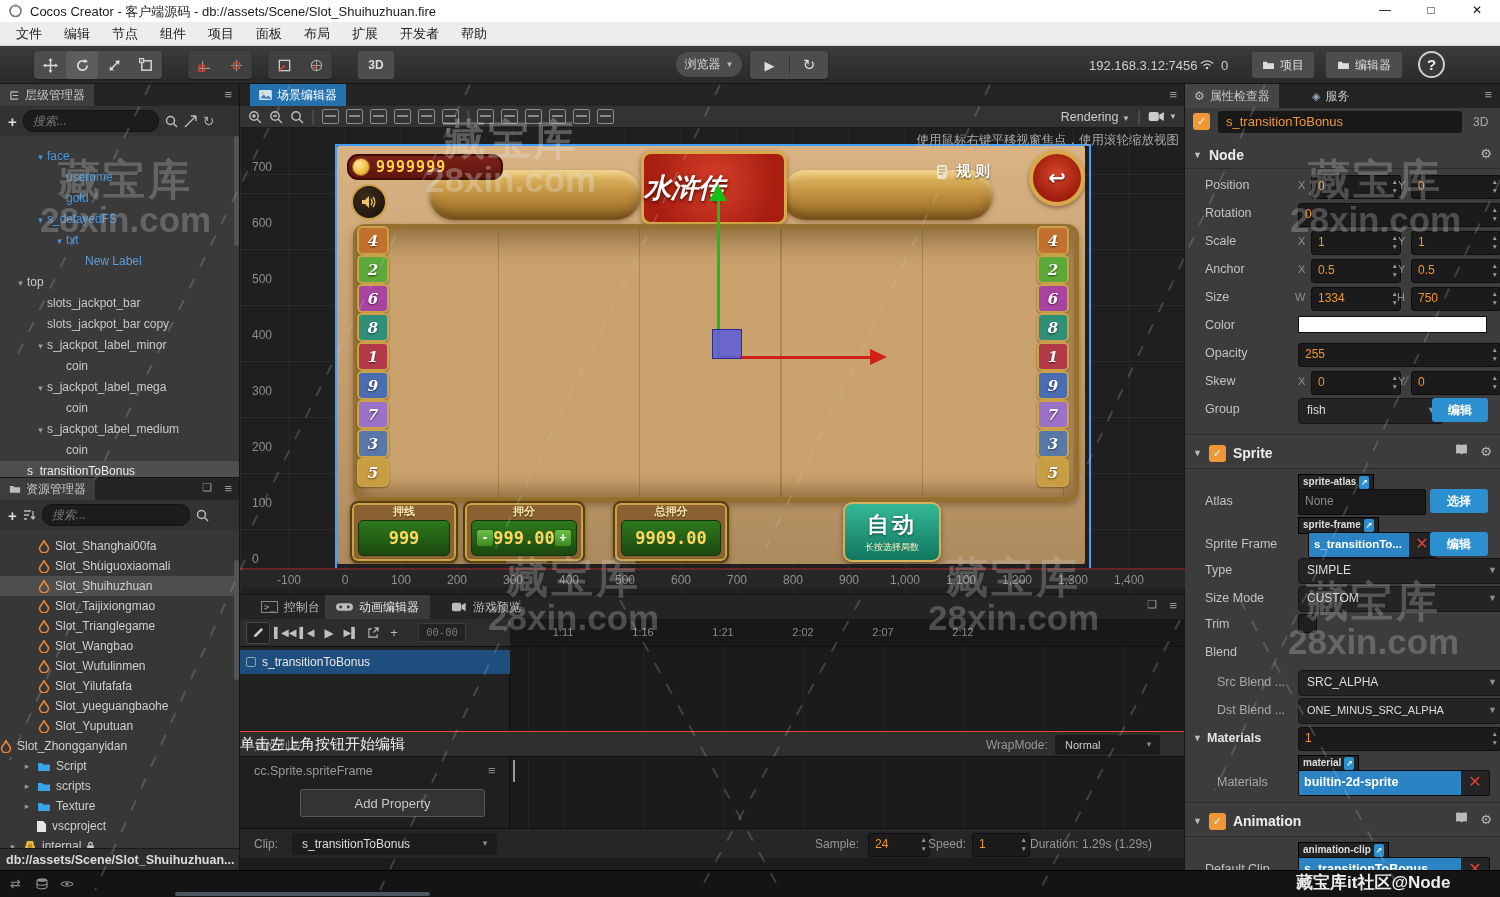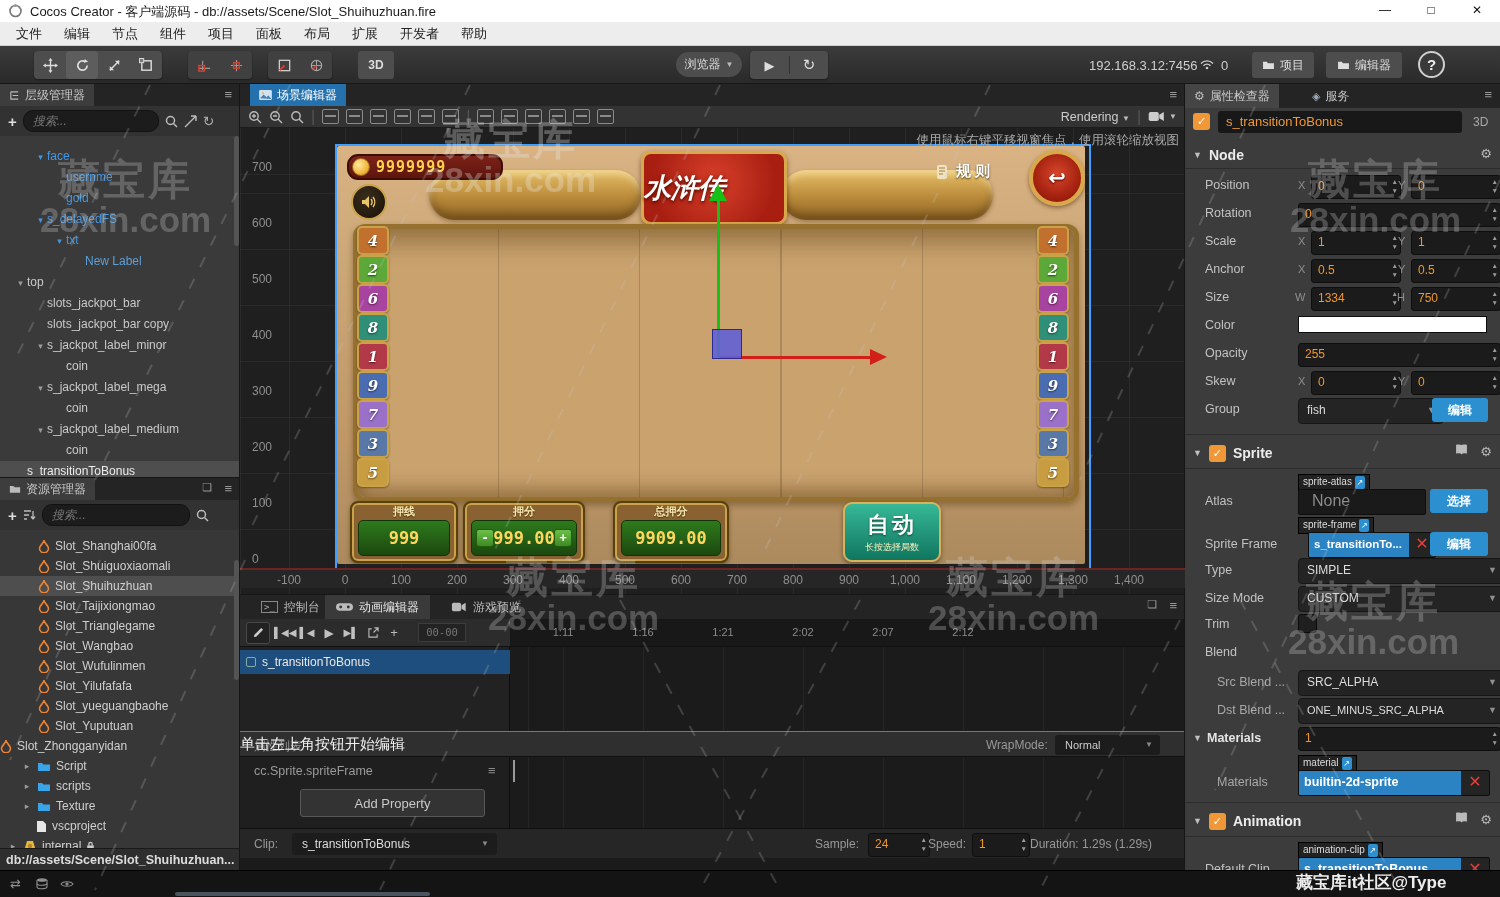--- a/index.html
+++ b/index.html
@@ -86,21 +86,21 @@
   .tl-label{position:absolute;top:7px;transform:translateX(-50%);color:#8a8a8a;font-size:11px}
   
   .ilab{position:absolute;color:#c2c2c2;font-size:12.5px}
   .ilab2{position:absolute;color:#a8a8a8;font-size:12.5px}
   .axis{position:absolute;color:#8f8f8f;font-size:11px}
   .fld{position:absolute;background:#1b1b1b;border:1px solid #0e0e0e;border-radius:3px;color:#f0962e;font-size:12px;line-height:20px;padding:0 6px;height:22px}
   .stp{position:absolute;right:2px;top:1px;display:flex;flex-direction:column;color:#9a9a9a;font-size:6.5px;line-height:9px}
   .drop{position:absolute;background:#242424;border:1px solid #161616;border-radius:4px;color:#dcdcdc;font-size:12px;height:24px;line-height:22px;padding:0 8px}
   .drop .dc{position:absolute;right:7px;top:0;color:#8f8f8f;font-size:9px}
   .bluebtn{position:absolute;background:#2b8fd0;border-radius:3px;color:#fff;font-size:12px;font-weight:bold;text-align:center;height:24px;line-height:24px}
-  .chip{position:absolute;height:15px;background:#222;border:1px solid #000;font-size:10px;font-weight:normal;color:#ddd;padding:0 4px;line-height:13px;white-space:nowrap}
+  .chip{position:absolute;height:15px;background:#222;border:1px solid #000;font-size:10px;font-weight:bold;color:#ddd;padding:0 4px;line-height:13px;white-space:nowrap}
   .chip .up{display:inline-block;background:#2b8fd0;color:#fff;font-size:8px;width:10px;text-align:center;border-radius:2px;margin-left:3px}
   .valbox{position:absolute;background:#1a1a1a;border:1px solid #0e0e0e;border-radius:2px;height:24px;overflow:hidden}
   .bluefill{position:absolute;left:0;top:0;bottom:0;background:#2b83c4;color:#fff;font-size:11.5px;font-weight:bold;line-height:22px;padding:0 5px;white-space:nowrap;overflow:hidden}
   .chk{position:absolute;width:17px;height:17px;background:#f09838;border-radius:3px;color:#fff;font-size:11px;text-align:center;line-height:17px;font-weight:bold}
   .chk::after{content:"✓"}
   .chk.off{background:#1f1f1f;border:1px solid #0c0c0c}
   .chk.off::after{content:""}
   .sechead{position:absolute;left:0;right:0;height:26px;display:flex;align-items:center;gap:7px;padding-left:8px;color:#ececec;font-weight:bold;font-size:14px}
   .secarrow{font-size:9px;color:#c0c0c0}
   .secicons{position:absolute;right:8px;top:4px;display:flex;gap:12px;color:#b8b8b8;font-size:13px}
@@ -842,21 +842,21 @@
           <path d="M6 1C4.5 0.2 1 0.2 1 1v8c2-.8 4-.5 5 .5 1-1 3-1.3 5-.5V1C11 .2 7.5 .2 6 1z" fill="#bbb"></path>
         </svg>
       <span>⚙</span>
     </span>
   </div>
   <div class="divline" style="top:384px"></div>
 
   <div class="chip" style="left:113px;top:390px"><span>sprite-atlas</span><span class="up">↗</span></div>
   <span class="ilab" style="left:20px;top:410px">Atlas</span>
   <div class="valbox" style="left:113px;top:405px;width:126px">
-      <span style="color:#8a8a8a;font-size:16px;line-height:22px;padding-left:13px;display:block">None</span>
+      <span style="color:#8a8a8a;font-size:12px;line-height:22px;padding-left:6px;display:block">None</span>
     </div>
   <div class="bluebtn" style="left:245px;top:405px;width:58px">选择</div>
 
   <div class="chip" style="left:113px;top:433px"><span>sprite-frame</span><span class="up">↗</span></div>
   <span class="ilab" style="left:20px;top:453px">Sprite Frame</span>
   <div class="valbox" style="left:123px;top:448px;width:126px">
     <span class="bluefill" style="width:99px">s_transitionTo...</span>
     <span class="a" style="right:0;top:0;width:26px;height:100%;color:#e04038;font-weight:bold;text-align:center;line-height:22px;background:#242424">✕</span>
   </div>
   <div class="bluebtn" style="left:245px;top:448px;width:58px">编辑</div>
@@ -968,13 +968,13 @@
     <div class="wm2">28xin.com</div>
   </div>
 <div class="wm" style="left:928px;top:556px">
     <div class="wm1">藏宝库</div>
     <div class="wm2">28xin.com</div>
   </div>
 <div class="wm" style="left:1288px;top:580px">
     <div class="wm1">藏宝库</div>
     <div class="wm2">28xin.com</div>
   </div>
-<div class="credit" style="left:1296px;top:871px">藏宝库it社区@Type</div>
+<div class="credit" style="left:1296px;top:871px">藏宝库it社区@Node</div>
 
 </body></html>

